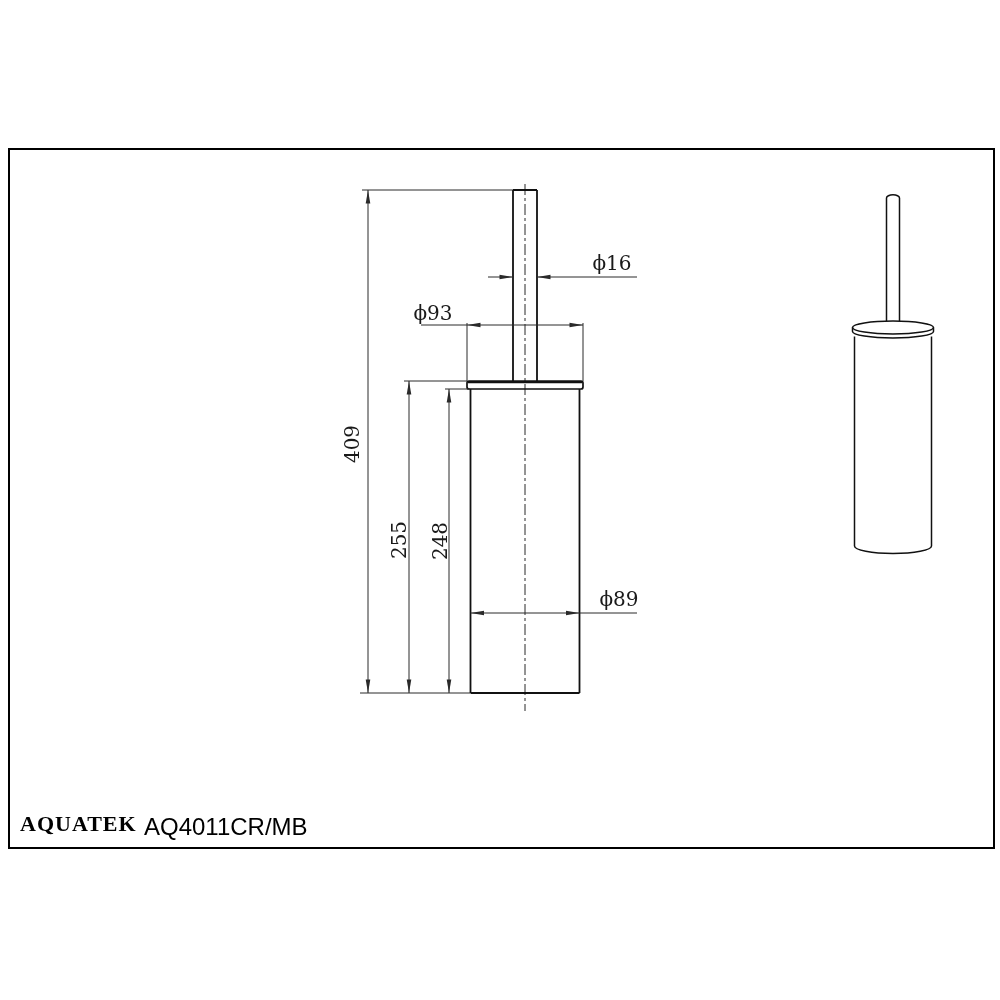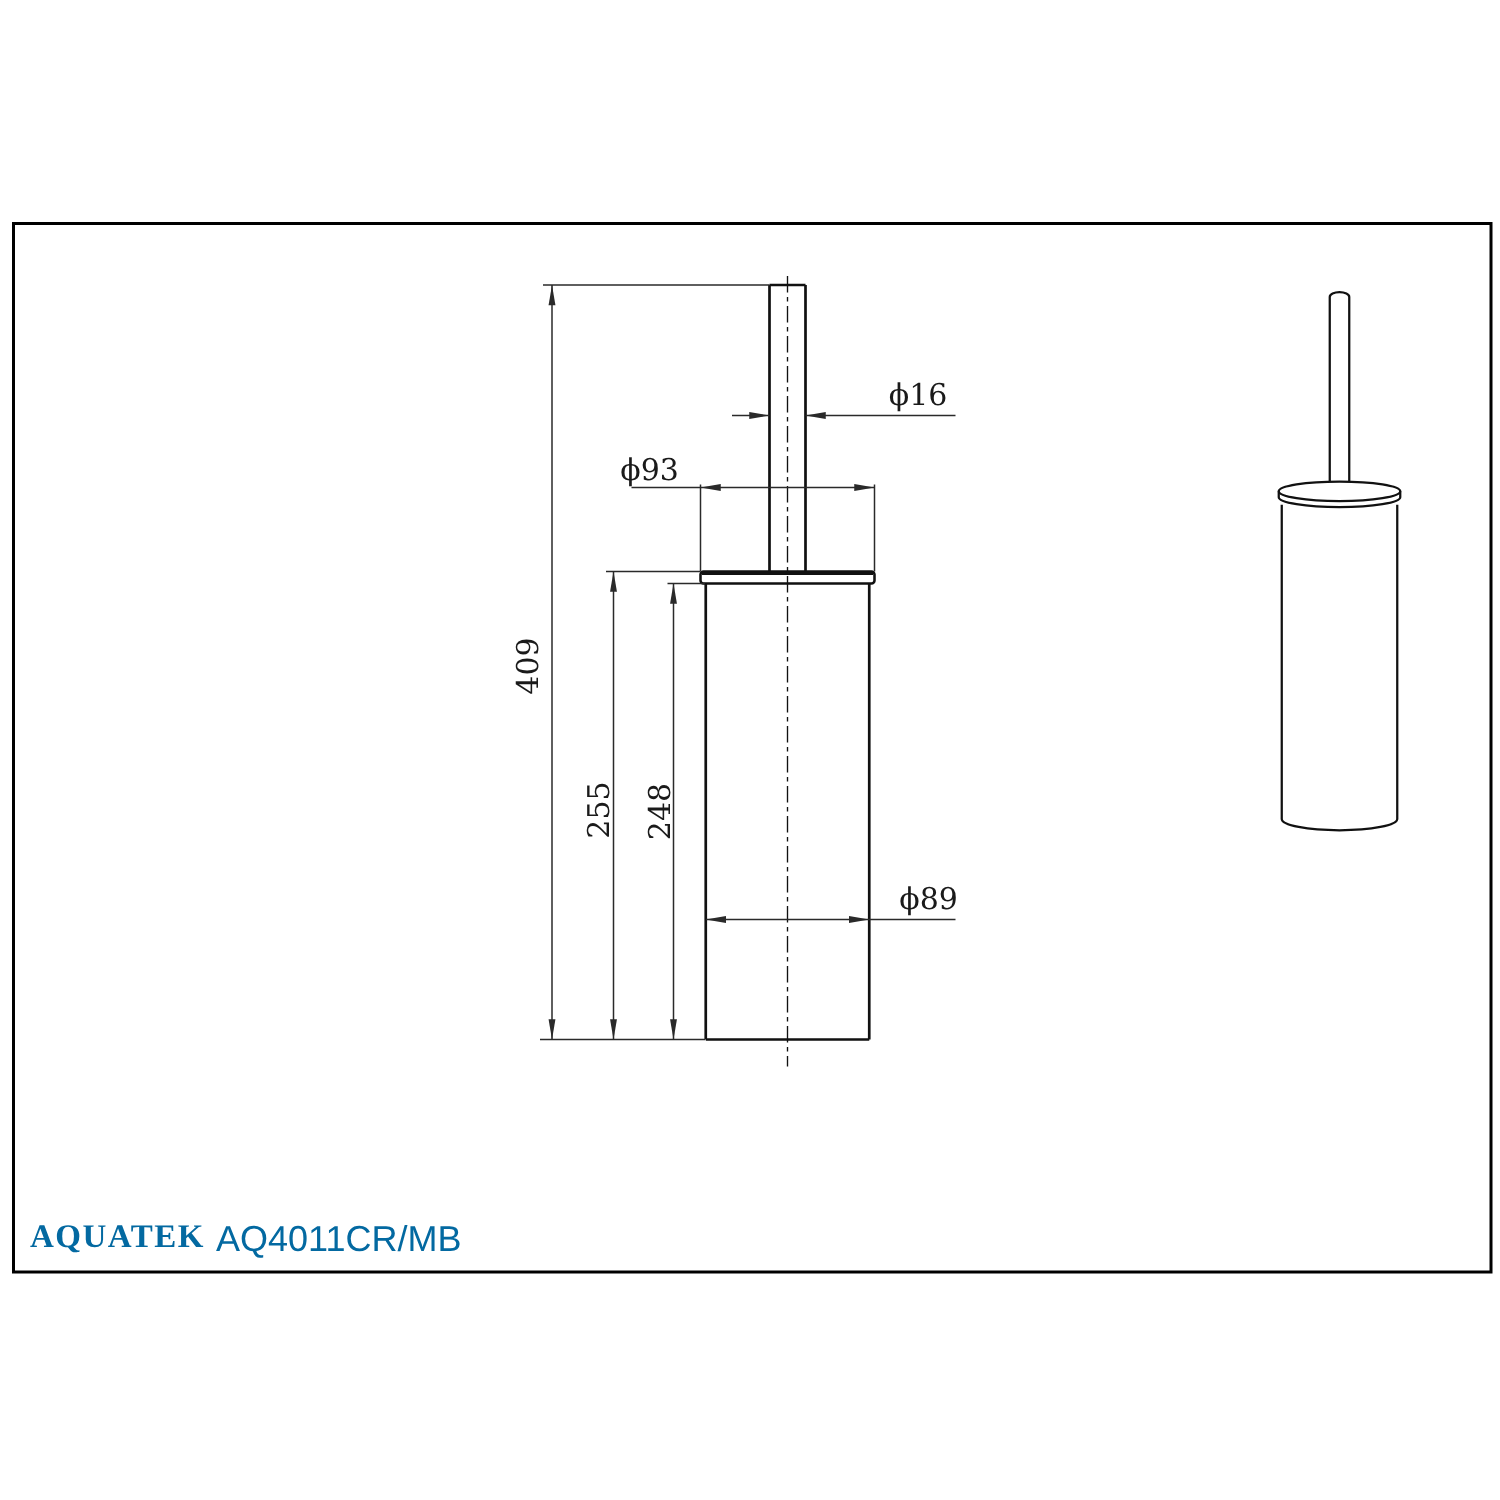--- a/index.html
+++ b/index.html
@@ -27,21 +27,21 @@
     width: 1000px;
     height: 1000px;
   }
   .dim-label {
     font-family: "DejaVu Serif", "Liberation Serif", serif;
     font-size: 20px;
     fill: #1a1a1a;
     text-anchor: middle;
     stroke: none;
   }
-  .footer-text { position: absolute; color: #0369a1; white-space: nowrap; }
+  .footer-text { position: absolute; color: #000000; white-space: nowrap; }
   .brand {
     left: 20px;
     top: 811px;
     font-family: "Liberation Serif", "DejaVu Serif", serif;
     font-size: 22px;
     font-weight: 600;
     letter-spacing: 1px;
   }
   .model {
     left: 144px;

